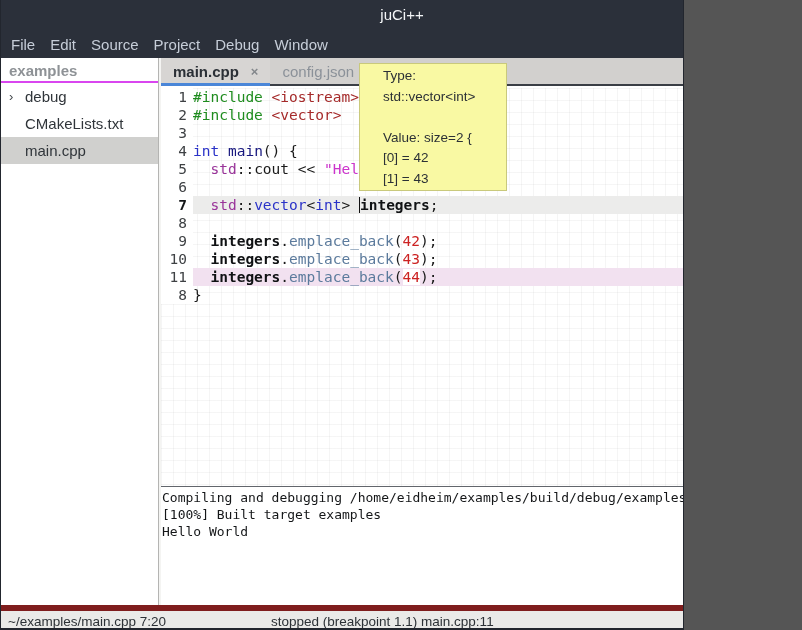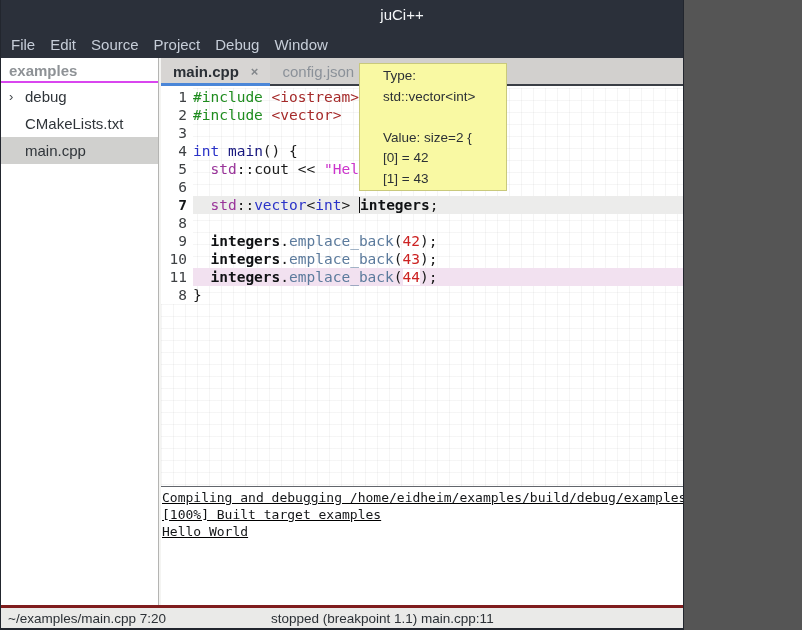--- a/index.html
+++ b/index.html
@@ -55,24 +55,24 @@
   .seg.var{color:#101214;font-weight:bold;}
   .seg.member{color:var(--c-member);}
   .seg.cursor{display:inline-block;width:0;border-left:1.5px solid #111;height:16px;vertical-align:text-bottom;}
   
   #minimap{position:absolute;left:560px;top:0px;width:80px;height:68px;background:var(--c-minimap);}
   .mini-line{height:2px;margin:1px 0 1px 4px;background:rgba(30,55,105,0.5);}
   
   #tooltip{position:absolute;left:358px;top:63px;width:148px;height:128px;background:var(--c-tooltip);
     border:1px solid #c9c97c;padding:2px 23px;font-size:13.5px;color:#2c3136;line-height:20.5px;z-index:30;overflow:hidden;}
   
-  #terminal{position:absolute;left:160px;top:486px;width:642px;height:119px;background:#fff;border-top:1px solid #62666c;padding:2px 0 0 1px;text-decoration:underline;}
+  #terminal{position:absolute;left:160px;top:486px;width:642px;height:119px;background:#fff;border-top:1px solid #62666c;padding:2px 0 0 1px;}
   .term-line{font-family:"DejaVu Sans Mono",monospace;font-size:13px;line-height:17px;color:#141618;white-space:pre;}
   
-  #statusbar{position:absolute;left:0;top:605px;width:802px;height:23px;background:#eaeae8;border-top:3px solid #7f1d1d;font-size:13.5px;color:#2c3136;}
+  #statusbar{position:absolute;left:0;top:605px;width:802px;height:23px;background:#eaeae8;border-top:6px solid #7f1d1d;font-size:13.5px;color:#2c3136;}
   #status-left{position:absolute;left:7px;top:3px;}
   #status-center{position:absolute;left:270px;top:3px;}
   #bottom-border{position:absolute;left:0;top:628px;width:802px;height:2px;background:#22262e;}
 </style>
 </head>
 <body>
 
 <div id="win">
 
   <div id="titlebar">

